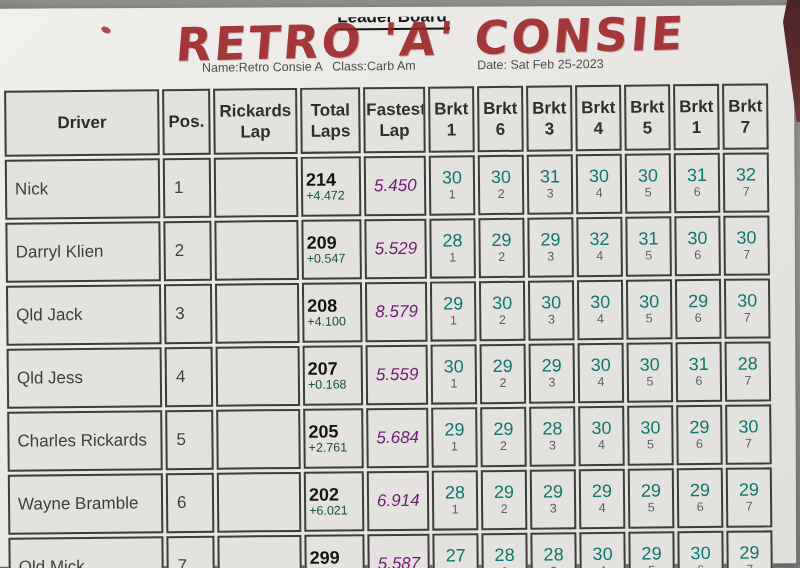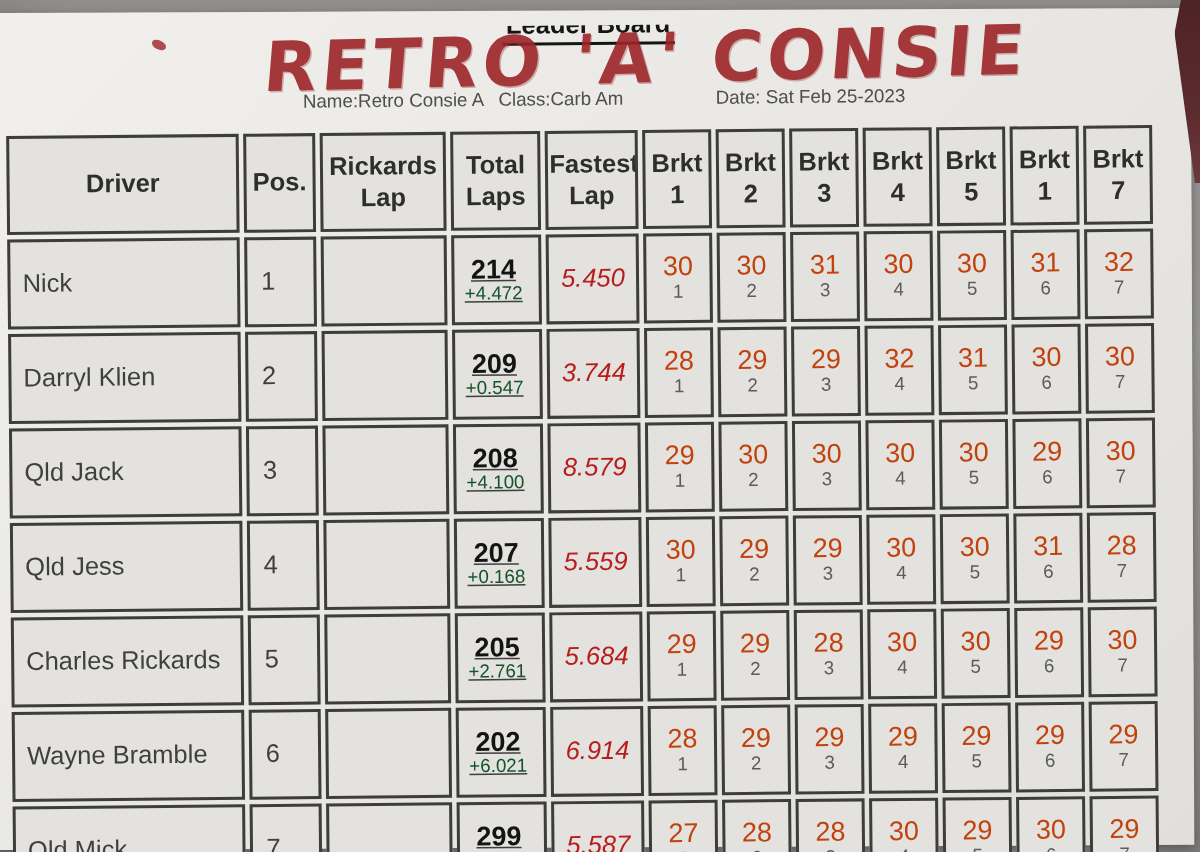--- a/index.html
+++ b/index.html
@@ -51,26 +51,26 @@
     vertical-align:middle; overflow:hidden;
   }
   .lb th{
     height:58px; font-size:17px; font-weight:bold; color:#2e2e2e;
     text-align:center; line-height:1.25; padding:2px 1px;
   }
   .lb td{height:52px; font-size:17px; color:#3f3f3f; padding:2px 3px;}
   td.driver{text-align:left; padding-left:8px;}
   td.pos{text-align:left; padding-left:9px;}
   td.qfl{background:#e3e2de;}
-  td.total{text-align:center; padding-right:7px;text-decoration:underline;}
+  td.total{text-align:left; padding-right:7px;}
   td.total .tot{font-weight:bold; font-size:18px; color:#141414; line-height:1.05;}
   td.total .gap{font-size:12.5px; color:#14532d; line-height:1.1;}
-  td.fastest{font-style:italic; text-align:left; padding-left:8px; color:#b91c1c;}
+  td.fastest{font-style:italic; text-align:left; padding-left:8px; color:#701a75;}
   td.brkt{text-align:center;}
-  td.brkt .bm{font-size:18px; color:#c2410c; line-height:1.1;}
+  td.brkt .bm{font-size:18px; color:#0f766e; line-height:1.1;}
   td.brkt .bs{font-size:12.5px; color:#5c5c5c; line-height:1.1;}
   .handwriting{
     position:absolute; left:176px; top:12px;
     font-family:"DejaVu Sans", sans-serif;
     font-weight:bold; font-size:46px; letter-spacing:3px;
     color:#9c2427; white-space:nowrap;
     transform:rotate(-1.3deg) skewX(-6deg);
     opacity:.9; z-index:6;
     text-shadow:1px 1px 0 rgba(140,30,34,.35);
   }
@@ -109,21 +109,21 @@
             <col class="c11">
         </colgroup>
         <thead>
             <tr id="header-row">
               <th>Driver</th>
               <th>Pos.</th>
               <th>Rickards Lap</th>
               <th>Total Laps</th>
               <th>Fastest Lap</th>
               <th>Brkt 1</th>
-              <th>Brkt 2</th>
+              <th>Brkt 6</th>
               <th>Brkt 3</th>
               <th>Brkt 4</th>
               <th>Brkt 5</th>
               <th>Brkt 1</th>
               <th>Brkt 7</th>
             </tr>
           </thead>
         <tbody id="body-rows">
             <tr>
               <td class="driver">Nick</td>
@@ -164,21 +164,21 @@
               </td>
             </tr>
             <tr>
               <td class="driver">Darryl Klien</td>
               <td class="pos">2</td>
               <td class="qfl"></td>
               <td class="total">
                 <div class="tot">209</div>
                 <div class="gap">+0.547</div>
               </td>
-              <td class="fastest">3.744</td>
+              <td class="fastest">5.529</td>
               <td class="brkt">
                 <div class="bm">28</div>
                 <div class="bs">1</div>
               </td>
               <td class="brkt">
                 <div class="bm">29</div>
                 <div class="bs">2</div>
               </td>
               <td class="brkt">
                 <div class="bm">29</div>

